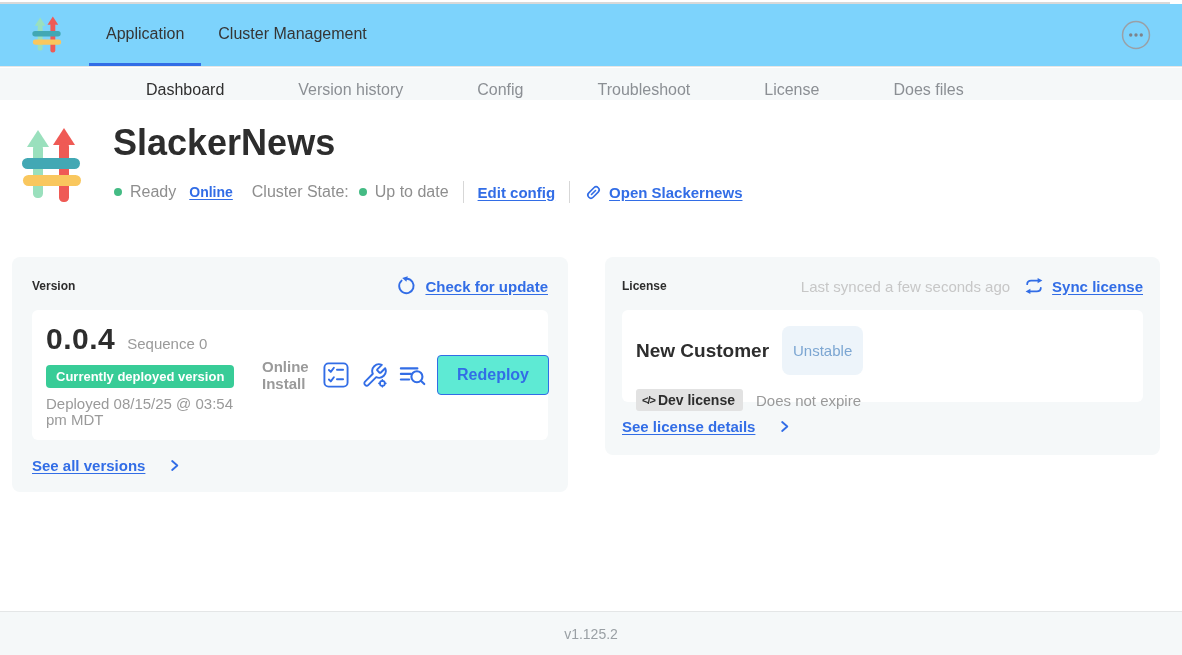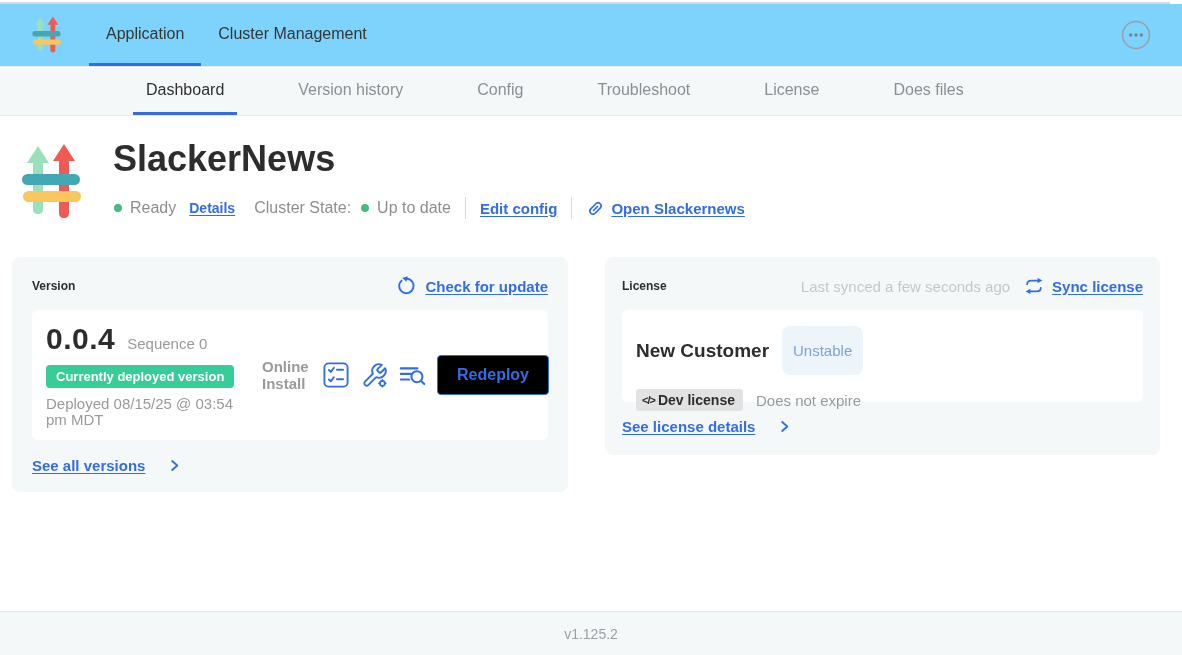--- a/index.html
+++ b/index.html
@@ -32,21 +32,21 @@
   .more-btn{margin-left:auto;margin-right:30px;align-self:center;width:32px;height:32px;cursor:pointer;}
 
   
   .subnav{position:absolute;top:68px;left:0;right:0;height:48px;background:var(--panel-bg);
     border-bottom:1px solid #e9ebec;display:flex;padding-left:133px;gap:48px;}
   .subnav-tab{padding:0 13px;display:flex;align-items:center;font-size:16px;color:#8b8f94;
     border-bottom:3px solid transparent;cursor:pointer;}
   .subnav-tab.active{color:#2f2f2f;font-weight:500;border-bottom-color:var(--accent);}
 
   
-  .hero{position:absolute;top:116px;left:0;right:0;height:141px;background:#fff;}
+  .hero{position:absolute;top:100px;left:0;right:0;height:141px;background:#fff;}
   .hero-logo{position:absolute;left:22px;top:24px;width:60px;height:84px;}
   .hero-title{position:absolute;left:113px;top:22px;font-size:36px;font-weight:700;color:#2d2d2d;}
   .status-row{position:absolute;left:114px;top:81px;display:flex;align-items:center;
     font-size:16px;color:#8e8e8e;white-space:nowrap;}
   .dot{width:8px;height:8px;border-radius:50%;background:var(--status-dot-green);display:inline-block;}
   .status-row .txt{margin:0 0 0 8px;}
   .vdiv{width:1px;height:22px;background:#d7d7d7;margin:0 14px;}
   .blue-link{color:var(--accent);font-weight:700;text-decoration:underline;text-underline-offset:2px;
     cursor:pointer;font-size:15px;}
   .blue-link.sm{font-size:14px;}
@@ -67,21 +67,21 @@
   .ver-left{width:216px;flex:0 0 auto;}
   .ver-row{display:flex;align-items:baseline;gap:12px;}
   .ver-num{font-size:30px;font-weight:800;color:#2d2d2d;letter-spacing:.5px;}
   .ver-seq{font-size:15px;color:var(--text-gray);}
   .badge-deployed{display:inline-block;margin-top:9px;background:var(--success-green);color:#fff;
     font-size:13px;font-weight:600;padding:4px 10px;border-radius:4px;}
   .deployed-at{margin-top:8px;font-size:15px;color:var(--text-gray);line-height:1.08;width:210px;}
   .ver-right{flex:1;display:flex;align-items:center;gap:11px;}
   .install-type{font-size:15px;font-weight:600;color:var(--text-gray);line-height:1.15;width:50px;}
   .icon-btn{width:27px;height:27px;color:var(--accent);cursor:pointer;display:inline-flex;}
-  .btn-redeploy{margin-left:auto;background:#000000;color:var(--accent);border:1.5px solid var(--accent);
+  .btn-redeploy{margin-left:auto;background:#5eead4;color:var(--accent);border:1.5px solid var(--accent);
     border-radius:4px;font-size:16px;font-weight:700;padding:10px 19px;cursor:pointer;
     font-family:"Liberation Sans",sans-serif;}
   .see-row{margin-top:17px;display:flex;align-items:center;gap:22px;}
   .chev{color:var(--accent);display:inline-flex;}
 
   
   .last-synced{margin-left:auto;font-size:15px;color:#c7c7c7;margin-right:14px;}
   .lic-inner{height:92px;padding:16px 14px;}
   .lic-row1{display:flex;align-items:center;gap:13px;}
   .cust-name{font-size:19px;font-weight:600;color:#2d2d2d;}
@@ -164,21 +164,21 @@
 <div class="hero">
   <div class="hero-logo">
     <svg viewBox="0 0 60 82" width="60" height="84">
         <use href="#logo-shape"></use>
       </svg>
   </div>
   <div class="hero-title">SlackerNews</div>
   <div class="status-row">
     <span class="dot"></span>
     <span class="txt">Ready</span>
-    <span class="blue-link sm" style="margin-left:13px">Details</span>
+    <span class="blue-link sm" style="margin-left:13px">Online</span>
     <span class="txt" style="margin-left:19px">Cluster State:</span>
     <span class="dot" style="margin-left:10px"></span>
     <span class="txt">Up to date</span>
     <span class="vdiv"></span>
     <span class="blue-link">Edit config</span>
     <span class="vdiv"></span>
     <span class="ic">
       <svg viewBox="0 0 20 20" width="19" height="19" fill="none" stroke="currentColor" stroke-width="1.7" stroke-linecap="round">
         <g transform="rotate(-45 10 10)">
           <rect x="3" y="6.8" width="14" height="6.4" rx="3.2"></rect>

